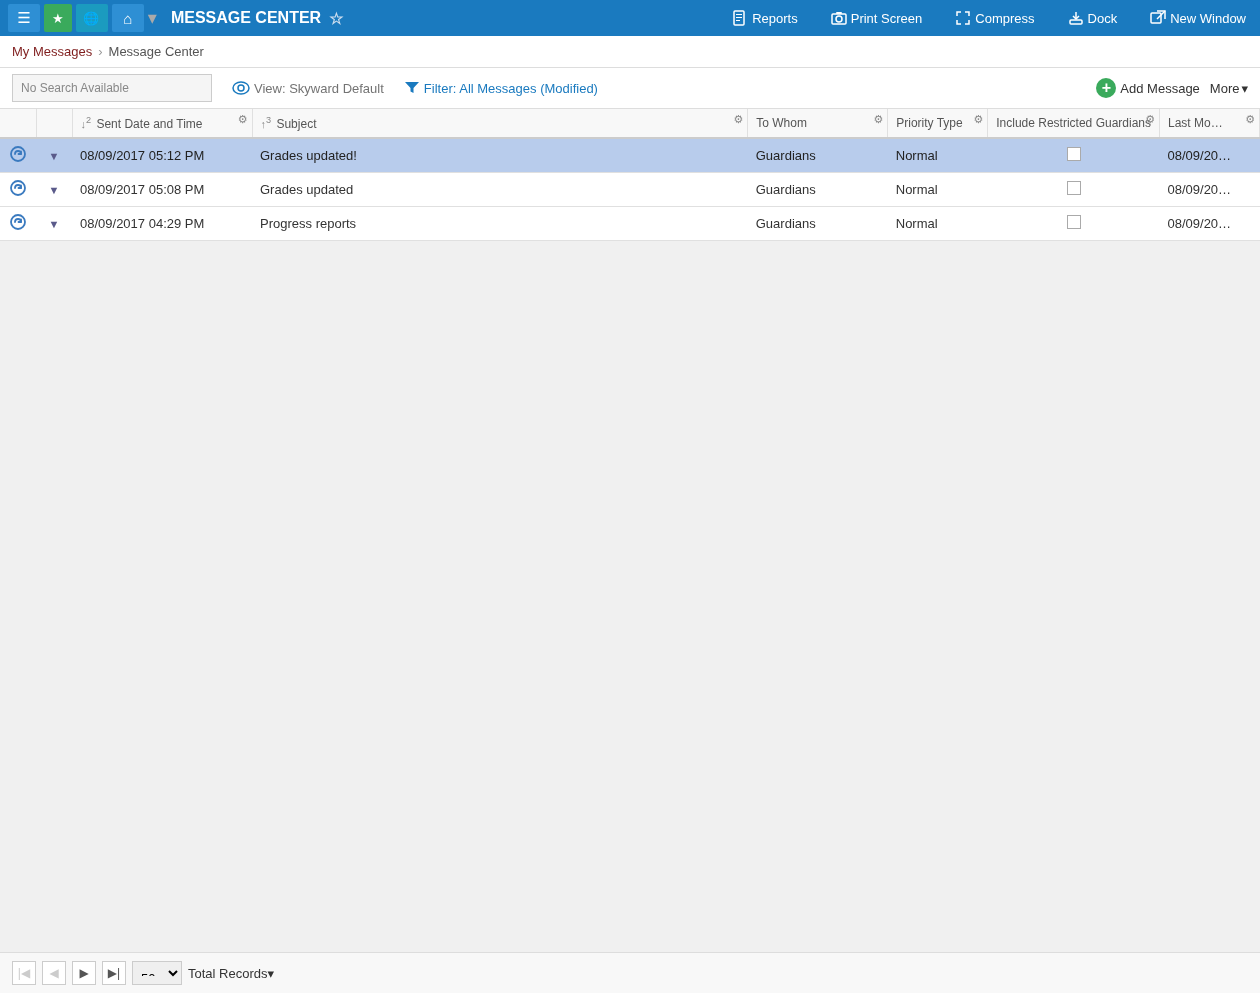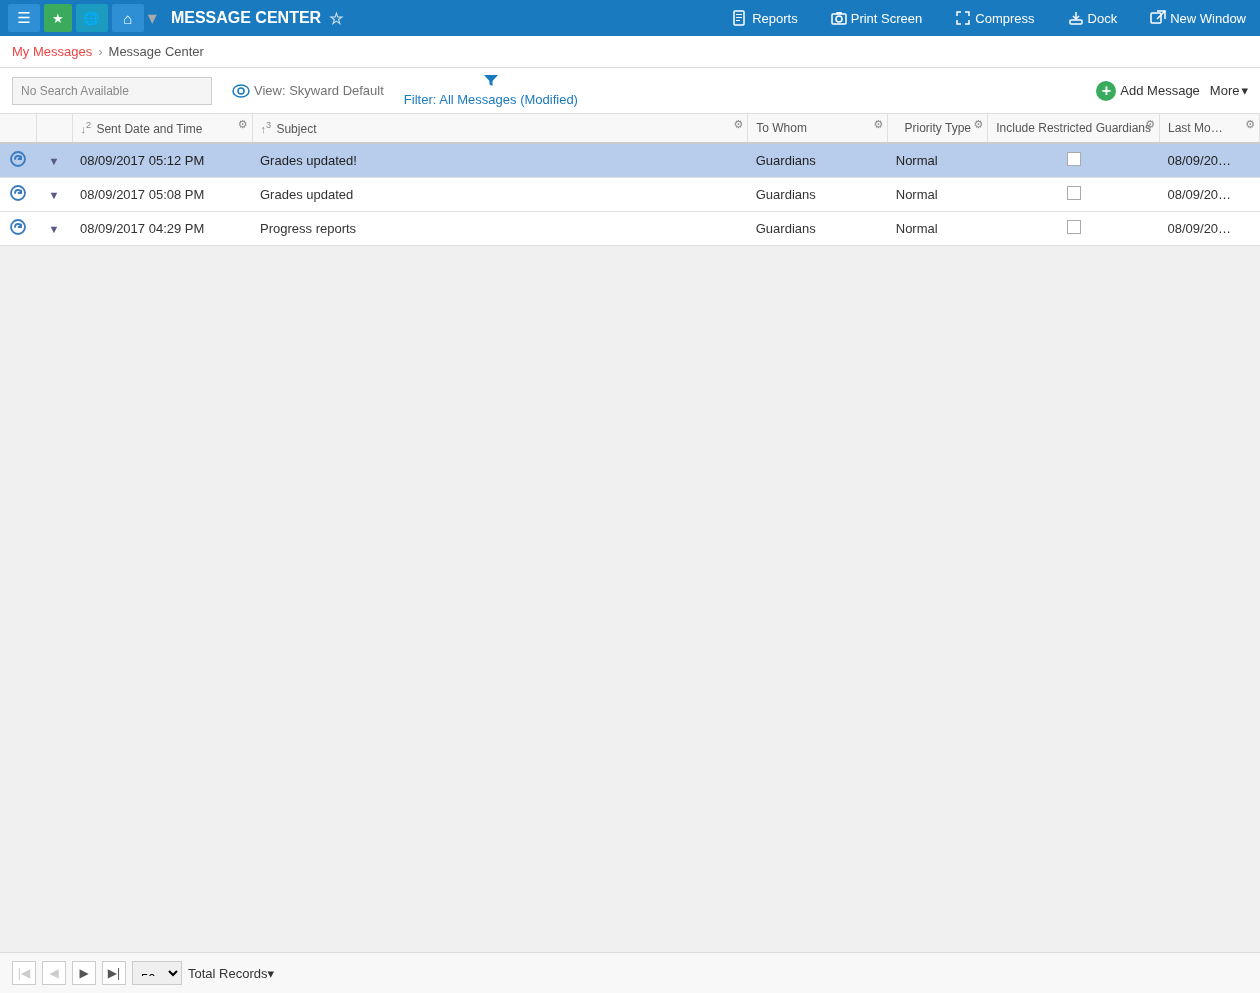--- a/index.html
+++ b/index.html
@@ -39,41 +39,41 @@
       display: flex; align-items: center; gap: 4px; color: white;
       cursor: pointer; padding: 4px 6px; font-size: 13px;
     }
 
     
     .breadcrumb {
       display: flex; align-items: center; padding: 8px 12px;
       background: white; border-bottom: 1px solid #ddd;
       font-size: 13px; gap: 6px; color: #1a7abf;
     }
-    .breadcrumb a { color: #ef4444; text-decoration: none; cursor: pointer; }
+    .breadcrumb a { color: #7f1d1d; text-decoration: none; cursor: pointer; }
     .breadcrumb-sep { color: #999; }
     .breadcrumb-current { color: #555; }
 
     
     .toolbar {
       display: flex; align-items: center; padding: 6px 12px;
       background: white; border-bottom: 1px solid #ddd; gap: 20px;
     }
     .search-box {
       border: 1px solid #ccc; background: #f5f5f5; padding: 4px 8px;
       font-size: 12px; color: #888; width: 200px; height: 28px;
       display: flex; align-items: center;
     }
     .toolbar-view {
       display: flex; align-items: center; gap: 4px; color: #737373;
       cursor: pointer; font-size: 13px;
     }
     .toolbar-filter {
       display: flex; align-items: center; gap: 4px; color: #1a7abf;
-      cursor: pointer; font-size: 13px; flex-direction: column;
+      cursor: pointer; font-size: 13px;
     }
     .toolbar-right {
       margin-left: auto; display: flex; align-items: center; gap: 10px;
     }
     .add-message-btn {
       display: flex; align-items: center; gap: 4px; background: none;
       border: none; color: #333; cursor: pointer; font-size: 13px;
     }
     .add-circle {
       width: 20px; height: 20px; background: #3aaa5c; border-radius: 50%;
@@ -244,21 +244,21 @@
         </th>
         <th>
           <span class="sort-indicator">↑<sup>3</sup></span>
           <span>Subject</span>
           <span class="col-gear">⚙</span>
         </th>
         <th style="width:140px;">
           <span>To Whom</span>
           <span class="col-gear">⚙</span>
         </th>
-        <th style="width:100px;text-align:center;">
+        <th style="width:100px;">
           <span>Priority Type</span>
           <span class="col-gear">⚙</span>
         </th>
         <th style="width:140px;">
           <span>Include Restricted Guardians</span>
           <span class="col-gear">⚙</span>
         </th>
         <th style="width:100px;">
           <span>Last Mo…</span>
           <span class="col-gear">⚙</span>

